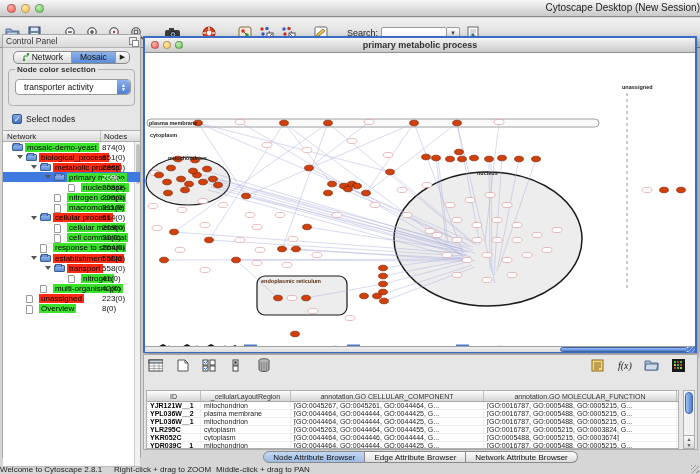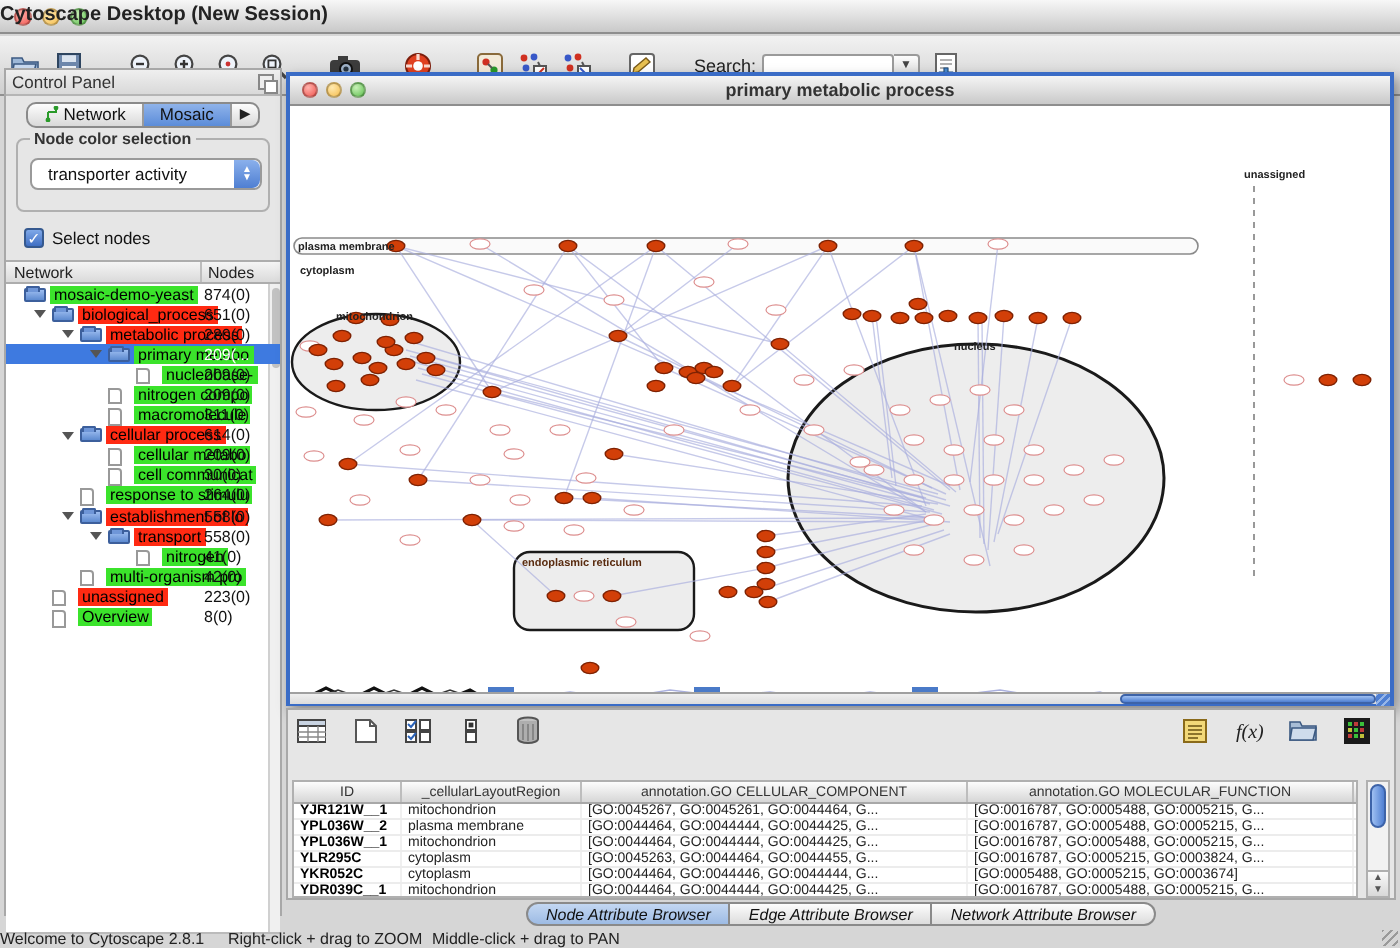--- a/index.html
+++ b/index.html
@@ -6,21 +6,21 @@
   html,body { width:700px; height:474px; overflow:hidden; }
   body { position:relative; font-family:"Liberation Sans",sans-serif; background:#d6d6d6; }
 
   
   .titlebar { position:absolute; left:0; top:0; width:700px; height:17px;
     background:linear-gradient(#f7f7f7,#c9c9c9); border-bottom:1px solid #8e8e8e; }
   .tl { position:absolute; top:4px; width:9px; height:9px; border-radius:50%; border:1px solid rgba(0,0,0,.25); }
   .tl.red { left:7px; background:radial-gradient(circle at 35% 30%,#ffb3ad,#f05650); }
   .tl.yel { left:21px; background:radial-gradient(circle at 35% 30%,#ffe9b0,#f6be4f); }
   .tl.grn { left:35px; background:radial-gradient(circle at 35% 30%,#c8f0b8,#5fc04f); }
-  .title-text { position:absolute; left:0; right:0; top:2px; text-align:left; font-size:10px; font-weight:bold; color:#222; }
+  .title-text { position:absolute; left:0; right:0; top:2px; text-align:right; font-size:10px; font-weight:normal; color:#222; }
 
   .toolbar { position:absolute; left:0; top:18px; width:700px; height:30px;
     background:linear-gradient(#f2f2f2,#cfcfcf); border-bottom:1px solid #909090;
     display:flex; align-items:center; padding-left:5px; }
   .tbi { width:15px; height:14px; display:inline-flex; align-items:center; justify-content:center; margin-right:7px; }
   .tbi svg { display:block; }
   .ml14 { margin-left:14px; } .ml10 { margin-left:10px; }
   .search-label { font-size:9px; color:#222; margin:0 3px 0 12px; }
   .search-input { width:66px; height:12px; border:1px solid #9a9a9a; border-radius:2px; font-size:8px; padding:0 2px; background:#fff; }
   .dd-btn { width:13px; height:12px; border:1px solid #9a9a9a; border-left:none; border-radius:0 2px 2px 0;
@@ -92,21 +92,21 @@
   .dth div { font-size:7px; color:#333; text-align:center; border-right:1px solid #bdbdbd; overflow:hidden; white-space:nowrap; padding-top:1.5px; }
   .dtr { display:flex; height:8px; border-bottom:1px solid #ececec; }
   .dtr div { font-size:7px; color:#222; padding:0 3px; border-right:1px solid #f0f0f0; overflow:hidden; white-space:nowrap; }
   .dtr div:first-child { font-weight:bold; color:#000; }
   .dp-vscroll { position:absolute; right:2px; top:35px; width:12px; height:59px; background:#f2f2f2; border:1px solid #b0b0b0; }
   .vthumb { position:absolute; left:1px; top:1px; width:8px; height:22px; border-radius:4px; background:linear-gradient(90deg,#9fc0f2,#4f7fd2); border:1px solid #3d63a8; }
   .varrows { position:absolute; left:0; bottom:0; width:100%; font-size:5px; color:#555; text-align:center; line-height:6px; background:linear-gradient(#fafafa,#d8d8d8); border-top:1px solid #b0b0b0; }
 
   .bottom-tabs { position:absolute; left:143px; top:451px; width:555px; height:13px; display:flex; justify-content:center; }
   .btab { font-size:8px; color:#111; padding:1px 9px; border:1px solid #8a8a8a; border-left:none;
-    background:linear-gradient(#fdfdfd,#dcdcdc); height:12px; white-space:nowrap;font-style:italic; }
+    background:linear-gradient(#fdfdfd,#dcdcdc); height:12px; white-space:nowrap; }
   .btab:first-child { border-left:1px solid #8a8a8a; border-radius:6px 0 0 6px; }
   .btab:last-child { border-radius:0 6px 6px 0; }
   .btab.on { background:linear-gradient(#c3d7f2,#9dbbe4); }
 
   .status-bar { position:absolute; left:0; top:464px; width:700px; height:10px; font-size:8px; color:#222; }
   .status-bar span { position:absolute; top:1px; white-space:nowrap; }
   .st1 { left:0; } .st2 { left:98px;padding-left:16px; } .st3 { left:196px;margin-left:20px; }
   .app-grip { position:absolute; right:1px; bottom:1px; width:8px; height:8px;
     background:repeating-linear-gradient(135deg,#9a9a9a 0 1px,transparent 1px 3px); }
 </style>

